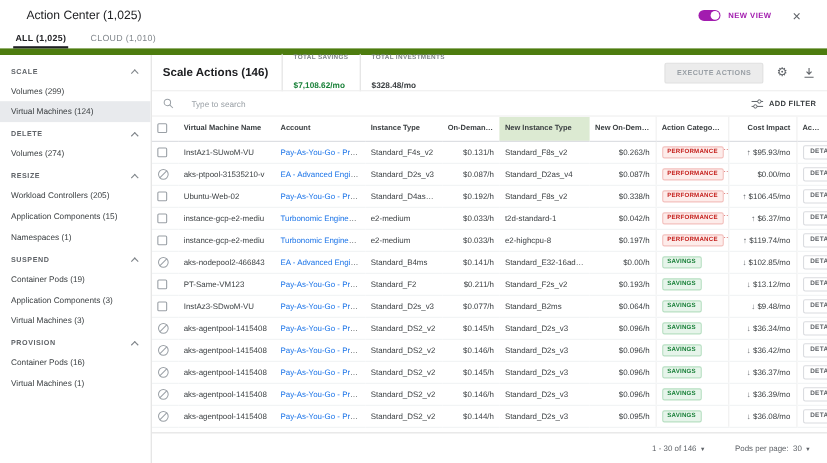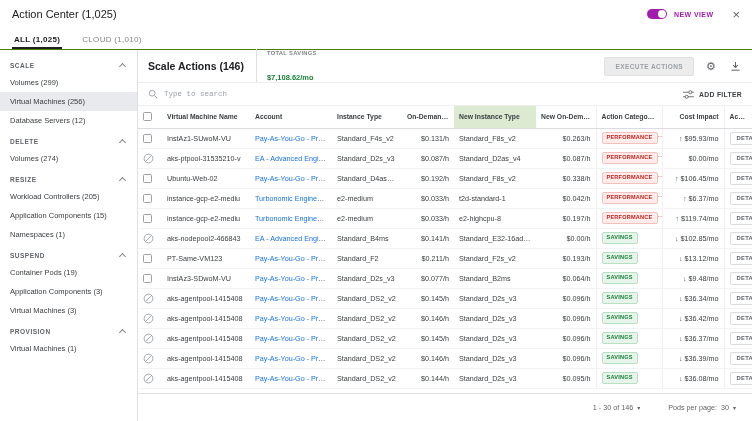--- a/index.html
+++ b/index.html
@@ -1,30 +1,30 @@
 <!DOCTYPE html>
 <html><head>
 <meta charset="utf-8">
 <style>
 *{margin:0;padding:0;box-sizing:border-box}
 html,body{width:752px;height:421px;overflow:hidden;background:#fff;color:#333;
   font-family:"Liberation Sans",sans-serif;}
 .app{display:flex;flex-direction:column;height:100%}
 
 
-.topbar{height:28px;display:flex;align-items:center;padding:0 12px;flex:0 0 auto}
+.topbar{height:28px;display:flex;align-items:center;padding:0 24px;flex:0 0 auto}
 .topbar .title{font-size:11px;color:#202124}
 .topbar .right{margin-left:auto;display:flex;align-items:center;gap:7px}
 .toggle{width:20px;height:10px;border-radius:5px;background:#a21caf;position:relative;cursor:pointer}
 .toggle::after{content:"";position:absolute;right:1px;top:1px;width:8px;height:8px;border-radius:50%;background:#fff}
 .newview{font-size:7px;font-weight:bold;color:#a21caf;letter-spacing:.4px}
 .close{font-size:13px;color:#5f6368;margin-left:12px;cursor:pointer;line-height:1}
 
 
-.tabsrow{height:22px;display:flex;align-items:flex-end;gap:18px;padding:0 12px;border-bottom:1px solid #4d7c0f;flex:0 0 auto}
+.tabsrow{height:22px;display:flex;align-items:flex-end;gap:18px;padding:0 12px;border-bottom:6px solid #4d7c0f;flex:0 0 auto}
 .tab{font-size:8px;color:#80868b;padding:4px 2px 3px;border-bottom:2px solid transparent;cursor:pointer;letter-spacing:.3px}
 .tab.active{color:#202124;font-weight:bold;border-bottom-color:#202124}
 
 
 .content{flex:1;display:flex;min-height:0}
 .sidebar{width:138px;border-right:1px solid #e0e0e0;padding-top:4px;overflow:hidden;flex:0 0 auto}
 .sb-head{display:flex;align-items:center;justify-content:space-between;padding:8px 12px 4px 10px;font-size:6.5px;font-weight:bold;color:#5f6368;letter-spacing:.5px;cursor:pointer}
 .chev{width:5px;height:5px;border-left:1.2px solid #80868b;border-top:1.2px solid #80868b;transform:rotate(45deg);margin-top:2px;flex:0 0 auto}
 .sb-item{font-size:7.5px;color:#3c4043;padding:5px 10px;cursor:pointer;white-space:nowrap;overflow:hidden;text-overflow:ellipsis}
 .sb-item.sel{background:#e8eaed}
@@ -39,21 +39,21 @@
 .stat .val{font-size:7.5px;margin-top:17px;font-weight:bold}
 .val.green{color:#188038}
 .val.dark{color:#3c4043}
 .card-actions{margin-left:auto;display:flex;align-items:center;gap:10px}
 .exec-btn{font-size:6.5px;font-weight:bold;letter-spacing:.4px;color:#9aa0a6;background:#ececec;border:1px solid #e0e0e0;border-radius:2px;padding:5px 10px;cursor:default;font-family:inherit}
 .icon-btn{width:14px;height:14px;display:flex;align-items:center;justify-content:center;color:#5f6368;cursor:pointer}
 .gear{font-size:11px;line-height:1;color:#5f6368}
 
 
 .searchrow{height:24px;display:flex;align-items:center;padding:0 10px;border-top:1px solid #eee;border-bottom:1px solid #eee;flex:0 0 auto}
-.searchrow input{border:none;outline:none;font-size:7.5px;font-family:Liberation Mono, monospace;color:#333;width:220px;margin-left:6px;background:transparent}
+.searchrow input{border:none;outline:none;font-size:7.5px;font-family:Liberation Sans, sans-serif;color:#333;width:220px;margin-left:16px;background:transparent}
 .searchrow input::placeholder{color:#9aa0a6}
 .addfilter{margin-left:auto;display:flex;align-items:center;gap:5px;font-size:6.8px;font-weight:bold;color:#3c4043;letter-spacing:.3px;cursor:pointer}
 
 
 .tablewrap{flex:1;min-height:0;overflow:hidden}
 table{width:100%;border-collapse:collapse;table-layout:fixed}
 th,td{padding:0 5px;white-space:nowrap;overflow:hidden;text-overflow:ellipsis;text-align:left;height:20px;vertical-align:middle}
 thead th{height:22px;font-size:6.8px;color:#3c4043;border-bottom:1px solid #dadce0;font-weight:bold;cursor:pointer}
 td{font-size:7.2px;color:#3c4043;border-bottom:1px solid #f1f3f4}
 th.r,td.r{text-align:right}
@@ -94,22 +94,21 @@
   </div>
 
   <div class="content">
 
     <div class="sidebar">
         <div class="sb-head">
           <span>SCALE</span>
           <span class="chev"></span>
         </div>
         <div class="sb-item">Volumes (299)</div>
-        <div class="sb-item sel">Virtual Machines (256)</div>
-        <div class="sb-item">Database Servers (12)</div>
+        <div class="sb-item sel">Virtual Machines (124)</div>
         <div class="sb-head">
           <span>DELETE</span>
           <span class="chev"></span>
         </div>
         <div class="sb-item">Volumes (274)</div>
         <div class="sb-head">
           <span>RESIZE</span>
           <span class="chev"></span>
         </div>
         <div class="sb-item">Workload Controllers (205)</div>
@@ -119,31 +118,36 @@
           <span>SUSPEND</span>
           <span class="chev"></span>
         </div>
         <div class="sb-item">Container Pods (19)</div>
         <div class="sb-item">Application Components (3)</div>
         <div class="sb-item">Virtual Machines (3)</div>
         <div class="sb-head">
           <span>PROVISION</span>
           <span class="chev"></span>
         </div>
+        <div class="sb-item">Container Pods (16)</div>
         <div class="sb-item">Virtual Machines (1)</div>
       </div>
 
     <div class="main">
 
       <div class="card-head">
         <span class="card-title">Scale Actions (146)</span>
         <span class="stats">
           <span class="stat">
             <div class="lab">TOTAL SAVINGS</div>
             <div class="val green">$7,108.62/mo</div>
+          </span>
+          <span class="stat">
+            <div class="lab">TOTAL INVESTMENTS</div>
+            <div class="val dark">$328.48/mo</div>
           </span>
         </span>
         <span class="card-actions">
           <button class="exec-btn">EXECUTE ACTIONS</button>
           <span class="icon-btn gear">⚙</span>
           <span class="icon-btn">
             <svg width="11" height="11" viewBox="0 0 12 12">
                 <path d="M6 1v6M3.5 4.5L6 7l2.5-2.5" fill="none" stroke="#5f6368" stroke-width="1.1"></path>
                 <path d="M1.5 10h9" stroke="#5f6368" stroke-width="1.1"></path>
               </svg>

